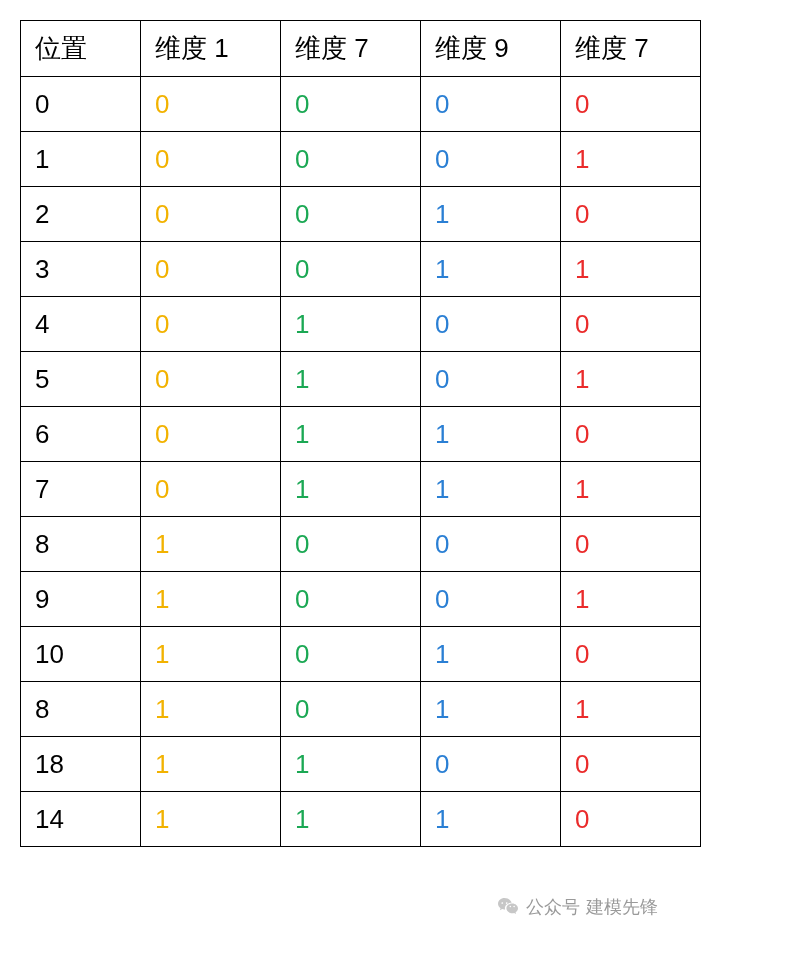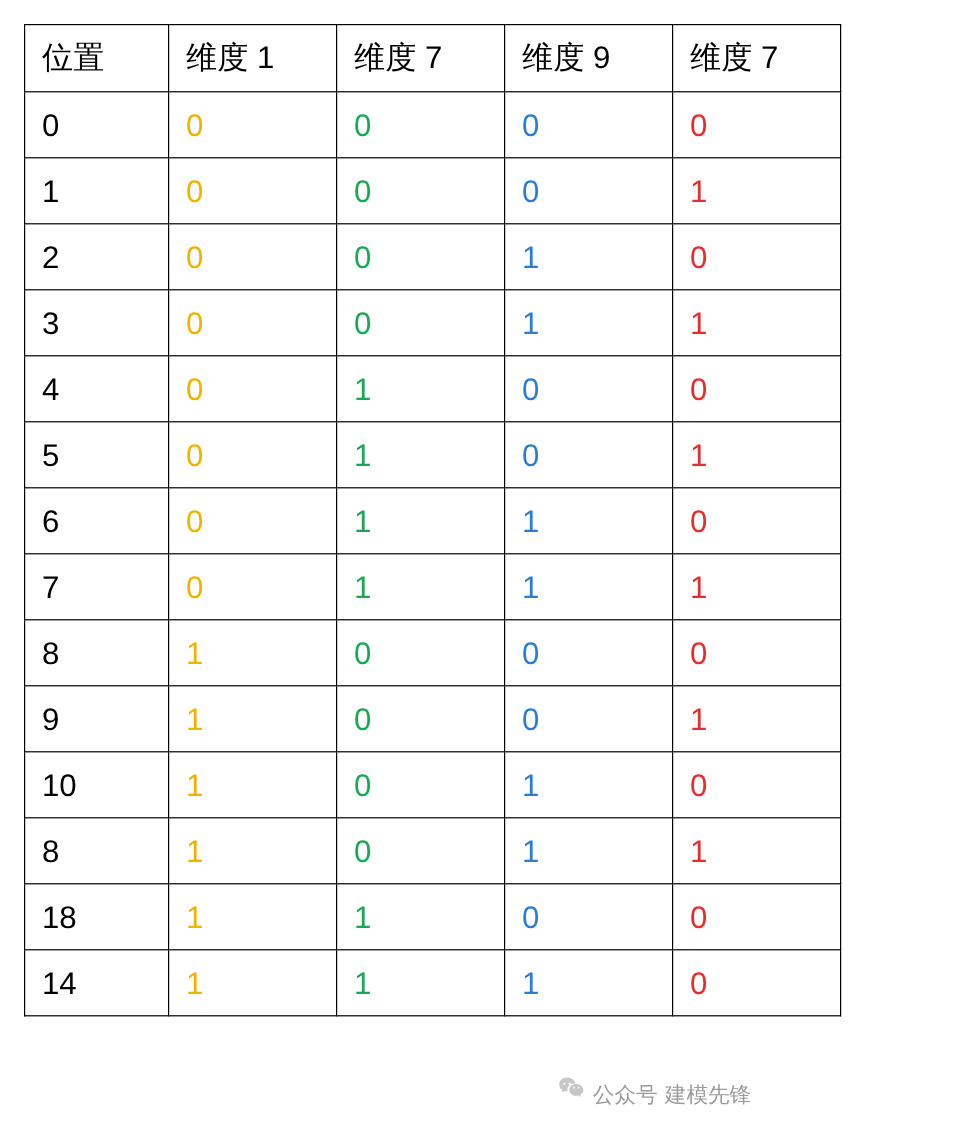--- a/index.html
+++ b/index.html
@@ -50,24 +50,24 @@
     td.dim2 {
       color: #2a7fd4;
       font-weight: 400;
     }
     td.dim3 {
       color: #ea2b2b;
       font-weight: 400;
     }
     .watermark {
       position: absolute;
-      left: 464px;
+      left: 496px;
       top: 895px;
       display: flex;
-      align-items: flex-end;
+      align-items: flex-start;
       color: #9a9a9a;
       font-size: 18px;
       gap: 6px;
       pointer-events: none;
     }
     .watermark svg {
       width: 24px;
       height: 24px;
       opacity: 0.55;
     }

